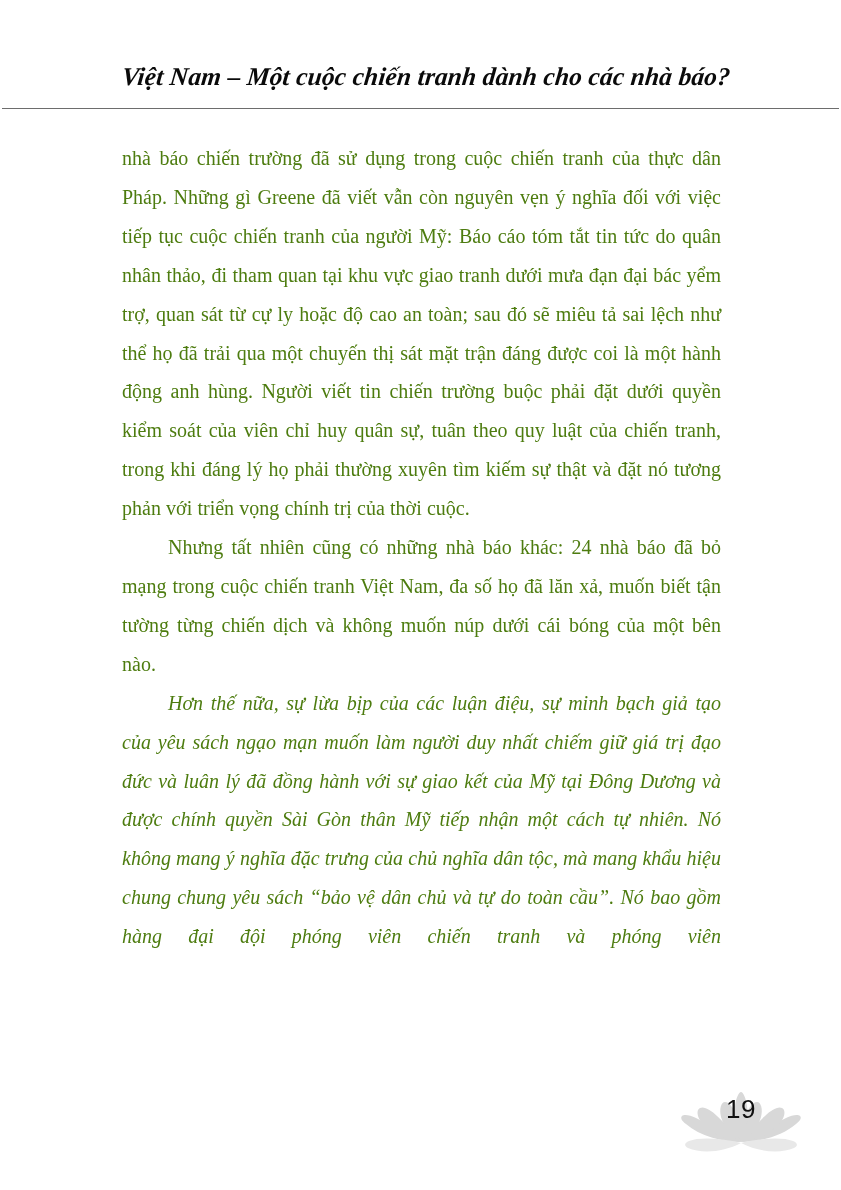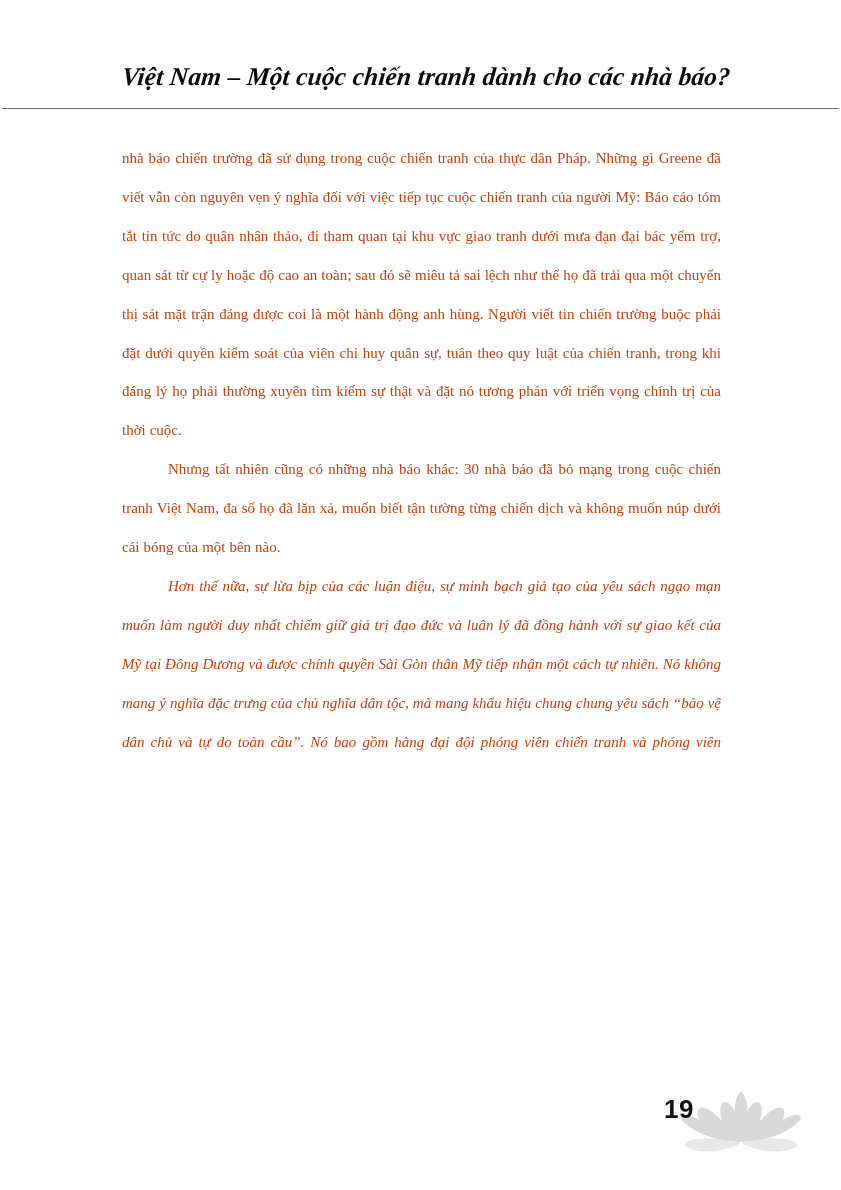--- a/index.html
+++ b/index.html
@@ -55,25 +55,25 @@
 
   
   .text-column {
     position: absolute;
     left: 122px;
     top: 139px;
     width: 599px;
   }
   .para {
     margin: 0;
-    font-size: 15px;
+    font-size: 20px;
     line-height: 38.9px;
     text-align: justify;
     text-justify: inter-word;
-    color: #c2410c;
+    color: #4d7c0f;
     word-spacing: 0.2px;
     -webkit-hyphens: none;
     hyphens: none;
   }
   .para.indent {
     text-indent: 46px;
   }
   
   .para.continues {
     text-align-last: justify;
@@ -101,41 +101,41 @@
     top: 0;
     width: 154px;
     height: 80px;
     display: block;
   }
   .page-number {
     position: absolute;
     left: 0;
     top: 14px;
     width: 154px;
-    text-align: left;
+    text-align: center;
     font-family: "Liberation Sans", "DejaVu Sans", sans-serif;
     font-size: 26px;
-    font-weight: 700;
+    font-weight: 400;
     color: #111111;
     letter-spacing: 0.5px;
   }
 </style>
 </head>
 <body>
 
 <div class="page">
 
   <div class="header">
     <div class="header-title">Việt Nam – Một cuộc chiến tranh dành cho các nhà báo?</div>
     <div class="header-rule"></div>
   </div>
 
   <div class="text-column">
     <p class="para">nhà báo chiến trường đã sử dụng trong cuộc chiến tranh của thực dân Pháp. Những gì Greene đã viết vẫn còn nguyên vẹn ý nghĩa đối với việc tiếp tục cuộc chiến tranh của người Mỹ: Báo cáo tóm tắt tin tức do quân nhân thảo, đi tham quan tại khu vực giao tranh dưới mưa đạn đại bác yểm trợ, quan sát từ cự ly hoặc độ cao an toàn; sau đó sẽ miêu tả sai lệch như thể họ đã trải qua một chuyến thị sát mặt trận đáng được coi là một hành động anh hùng. Người viết tin chiến trường buộc phải đặt dưới quyền kiểm soát của viên chỉ huy quân sự, tuân theo quy luật của chiến tranh, trong khi đáng lý họ phải thường xuyên tìm kiếm sự thật và đặt nó tương phản với triển vọng chính trị của thời cuộc.</p>
-    <p class="para indent">Nhưng tất nhiên cũng có những nhà báo khác: 30 nhà báo đã bỏ mạng trong cuộc chiến tranh Việt Nam, đa số họ đã lăn xả, muốn biết tận tường từng chiến dịch và không muốn núp dưới cái bóng của một bên nào.</p>
+    <p class="para indent">Nhưng tất nhiên cũng có những nhà báo khác: 24 nhà báo đã bỏ mạng trong cuộc chiến tranh Việt Nam, đa số họ đã lăn xả, muốn biết tận tường từng chiến dịch và không muốn núp dưới cái bóng của một bên nào.</p>
     <p class="para indent continues">Hơn thế nữa, sự lừa bịp của các luận điệu, sự minh bạch giả tạo của yêu sách ngạo mạn muốn làm người duy nhất chiếm giữ giá trị đạo đức và luân lý đã đồng hành với sự giao kết của Mỹ tại Đông Dương và được chính quyền Sài Gòn thân Mỹ tiếp nhận một cách tự nhiên. Nó không mang ý nghĩa đặc trưng của chủ nghĩa dân tộc, mà mang khẩu hiệu chung chung yêu sách “bảo vệ dân chủ và tự do toàn cầu”. Nó bao gồm hàng đại đội phóng viên chiến tranh và phóng viên</p>
   </div>
 
   <div class="footer">
     <div class="lotus-wrap">
       <svg class="lotus-svg" viewBox="0 0 154 80">
         <g fill="#d8d8d8">
 
           <path d="M77 62 C58 62 36 56 22 44 C18 41 16 38 18 36 C20 34 26 35 32 38 C46 45 62 54 77 62 Z"></path>
 

